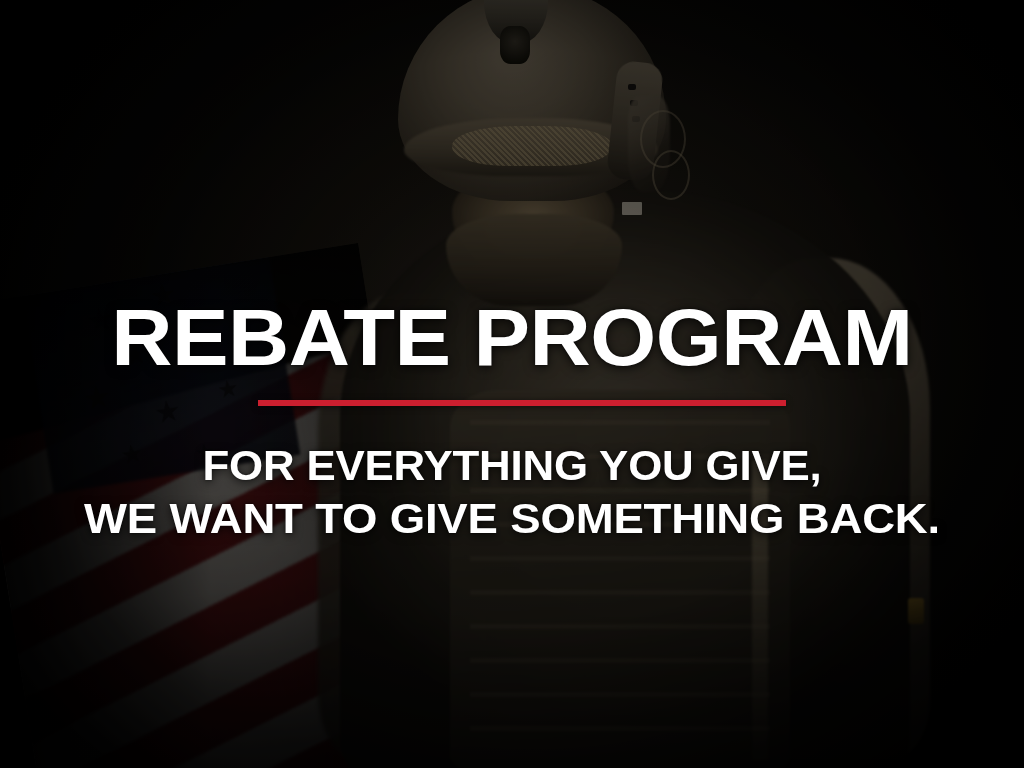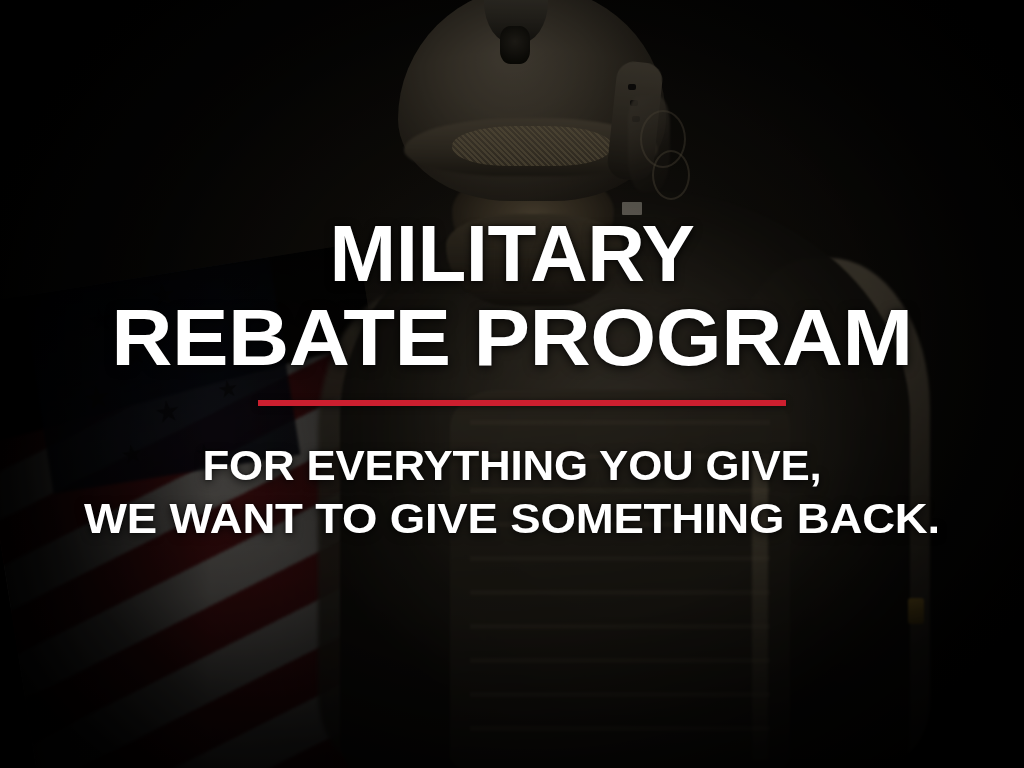--- a/index.html
+++ b/index.html
@@ -476,21 +476,20 @@
     <div class="cable" style="left:640px; top:110px; width:42px; height:54px;"></div>
     <div class="cable" style="left:652px; top:150px; width:34px; height:46px;"></div>
     <div class="helmet-tag"></div>
 
     <div class="vignette"></div>
     <div class="darken"></div>
   </div>
 
   <div class="content">
 
-    <div class="headline headline-1">MILITARY</div>
 
     <div class="headline headline-2">REBATE PROGRAM</div>
 
     <div class="rule" style="background: rgb(204, 31, 47);"></div>
 
     <div class="subhead subhead-1">FOR EVERYTHING YOU GIVE,</div>
 
     <div class="subhead subhead-2">WE WANT TO GIVE SOMETHING BACK.</div>
   </div>
 

